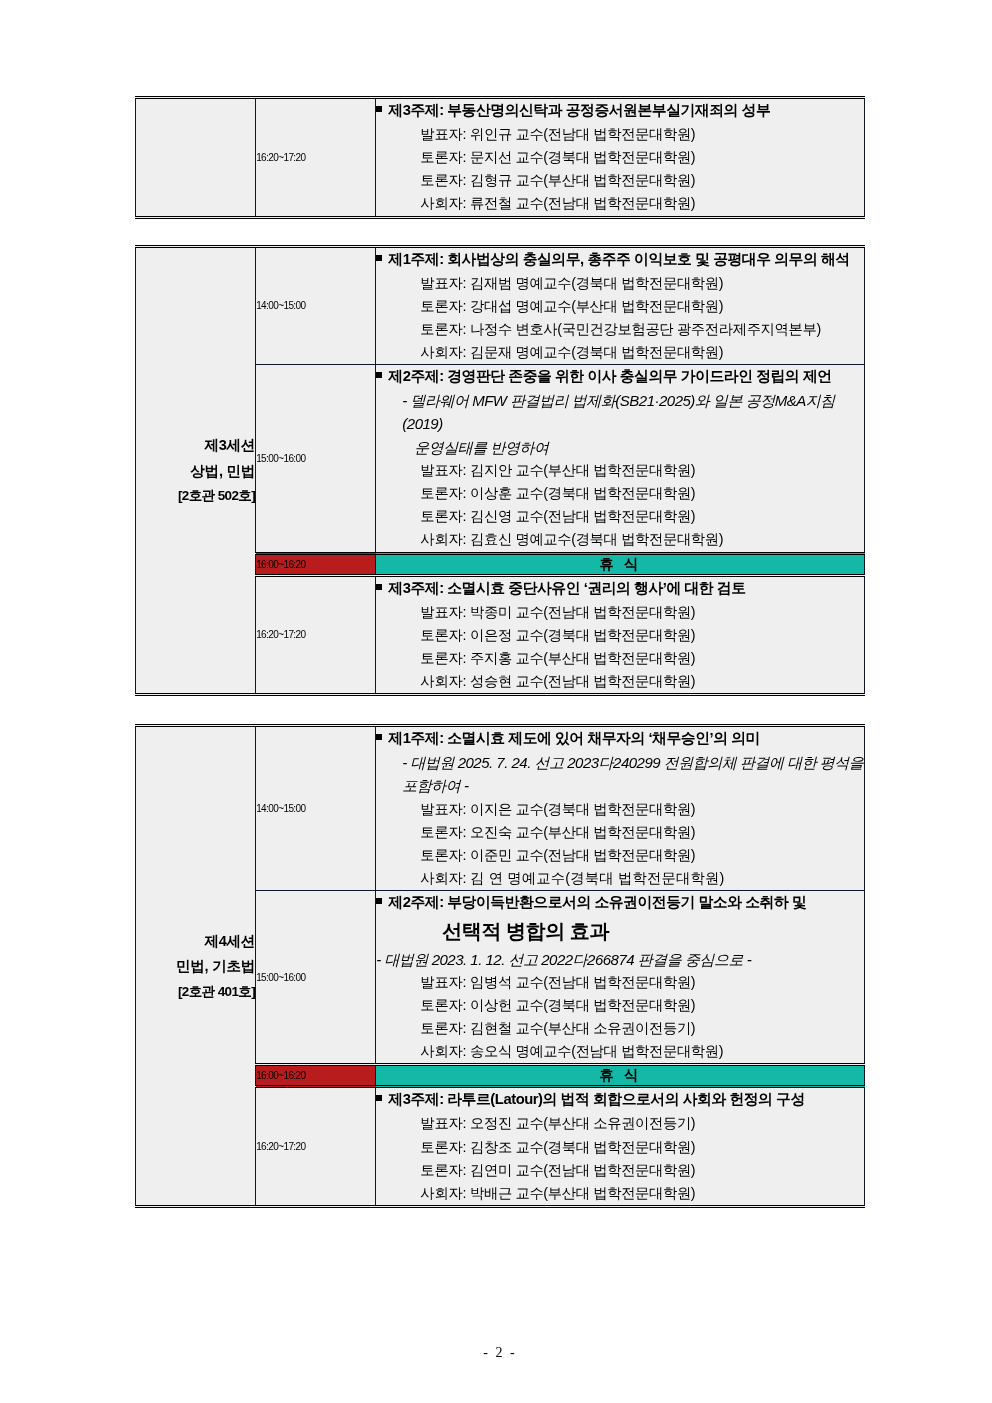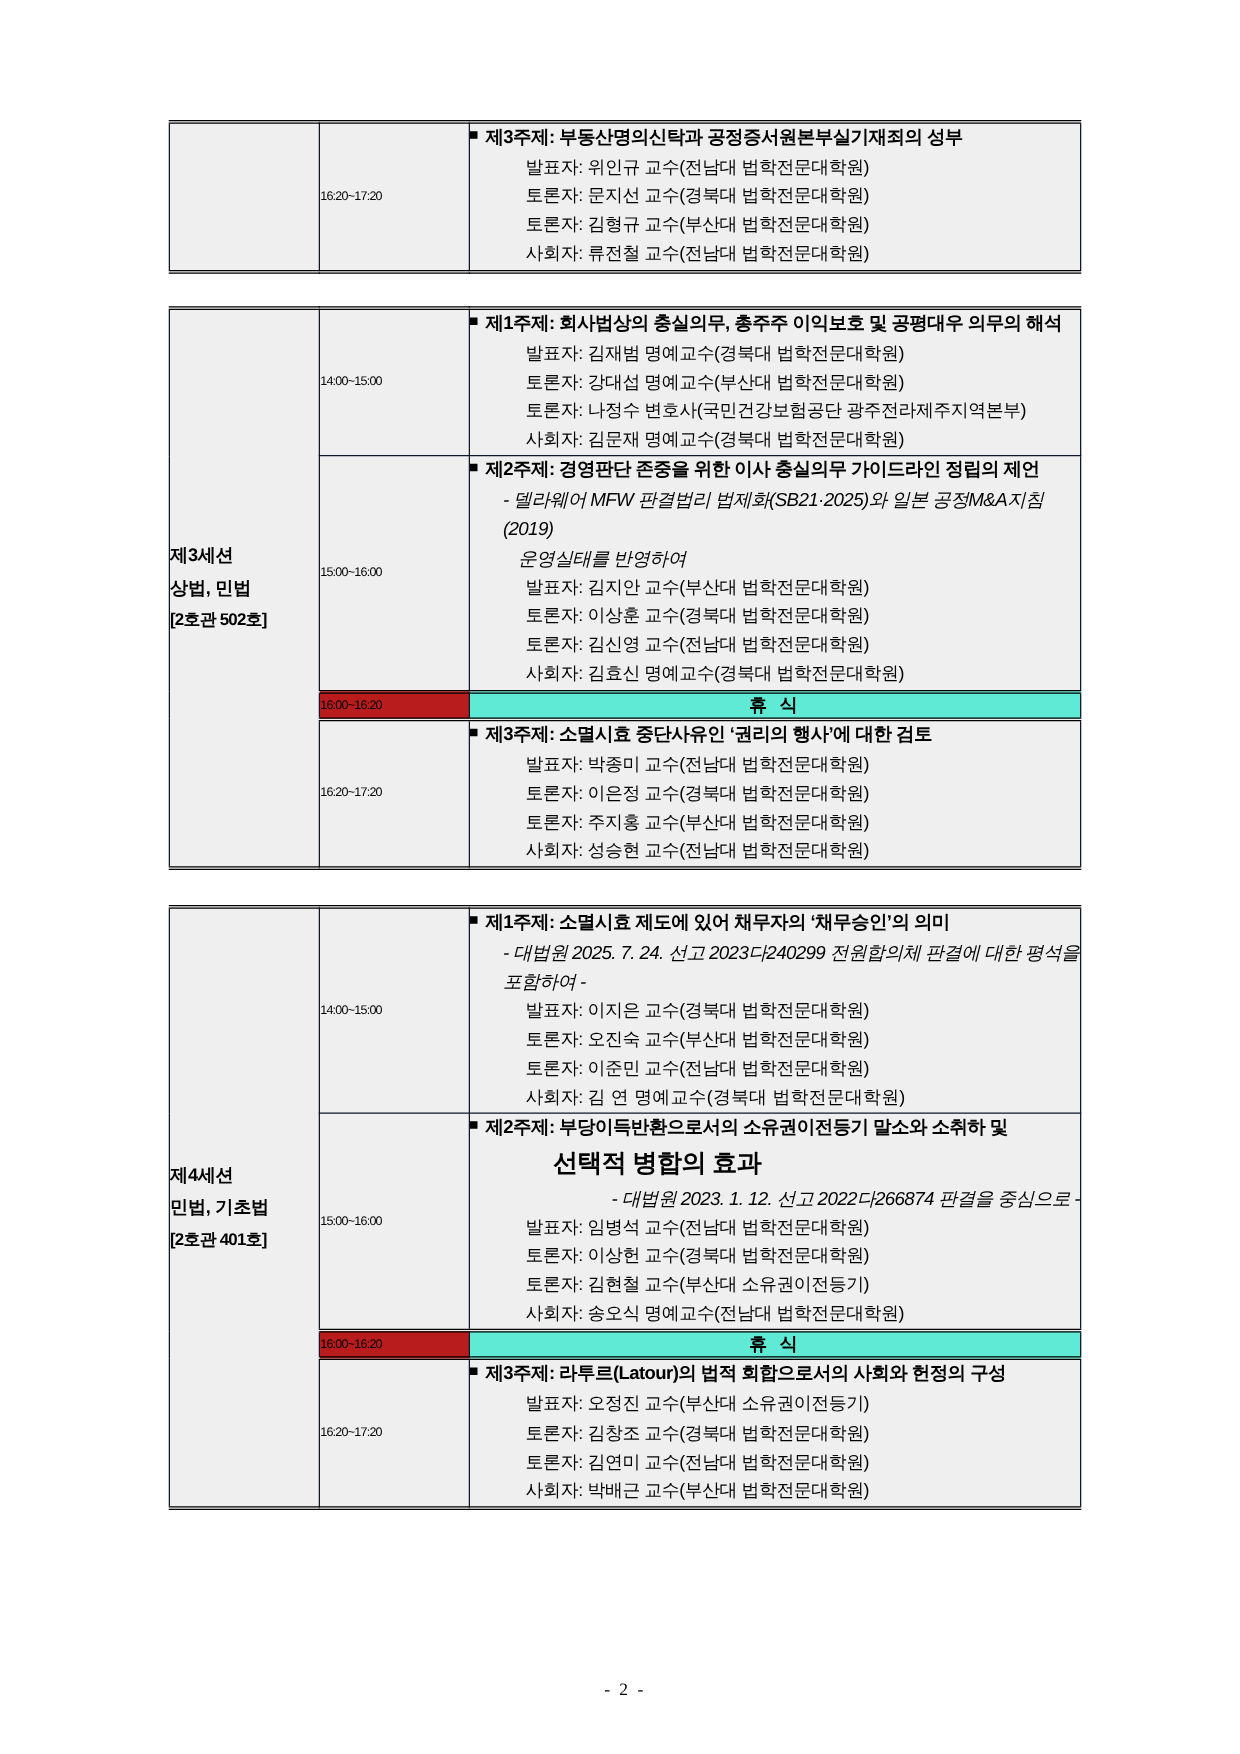--- a/index.html
+++ b/index.html
@@ -43,21 +43,21 @@
   }
   .t-block { margin-bottom: 26px; }
   .t-block.first { margin-top: 96px; }
 
   col.c-session { width: 120px; }
   col.c-time    { width: 120px; }
   col.c-body    { width: 488px; }
 
   
   .cell-session {
-    text-align: left;
+    text-align: right;
     font-weight: bold;
     font-size: 14.5px;
     line-height: 1.75;
     letter-spacing: -0.2px;
     padding: 4px 2px;
   }
   .cell-session .room {
     font-size: 13.5px;
     letter-spacing: -0.6px;
   }
@@ -103,33 +103,33 @@
     padding-left: 66px;
   }
   .subtitle {
     font-size: 15px;
     letter-spacing: -0.5px;
     padding-left: 20px;
     line-height: 1.55;
     font-style: italic;
   }
   .subtitle.ind2 { padding-left: 26px; }
-  .subtitle.center { padding-left: 0; text-align: right; }
+  .subtitle.center { padding-left: 0; text-align: left; }
   .subtitle .sub-cont { display: block; padding-left: 12px; }
   .person {
     padding-left: 44px;
     font-size: 14.3px;
     letter-spacing: -0.35px;
   }
   .person .label { letter-spacing: -0.2px; }
   .wide-gap { letter-spacing: 0.2px; }
 
   
   tr.break td {
-    background: #5eead4;
+    background: #14b8a6;
     border-top: 3px double #000;
     border-bottom: 3px double #000;
   }
   .cell-break {
     text-align: center;
     font-weight: bold;
     font-size: 14.5px;
     letter-spacing: 3px;
     padding: 7px 0;
   }

